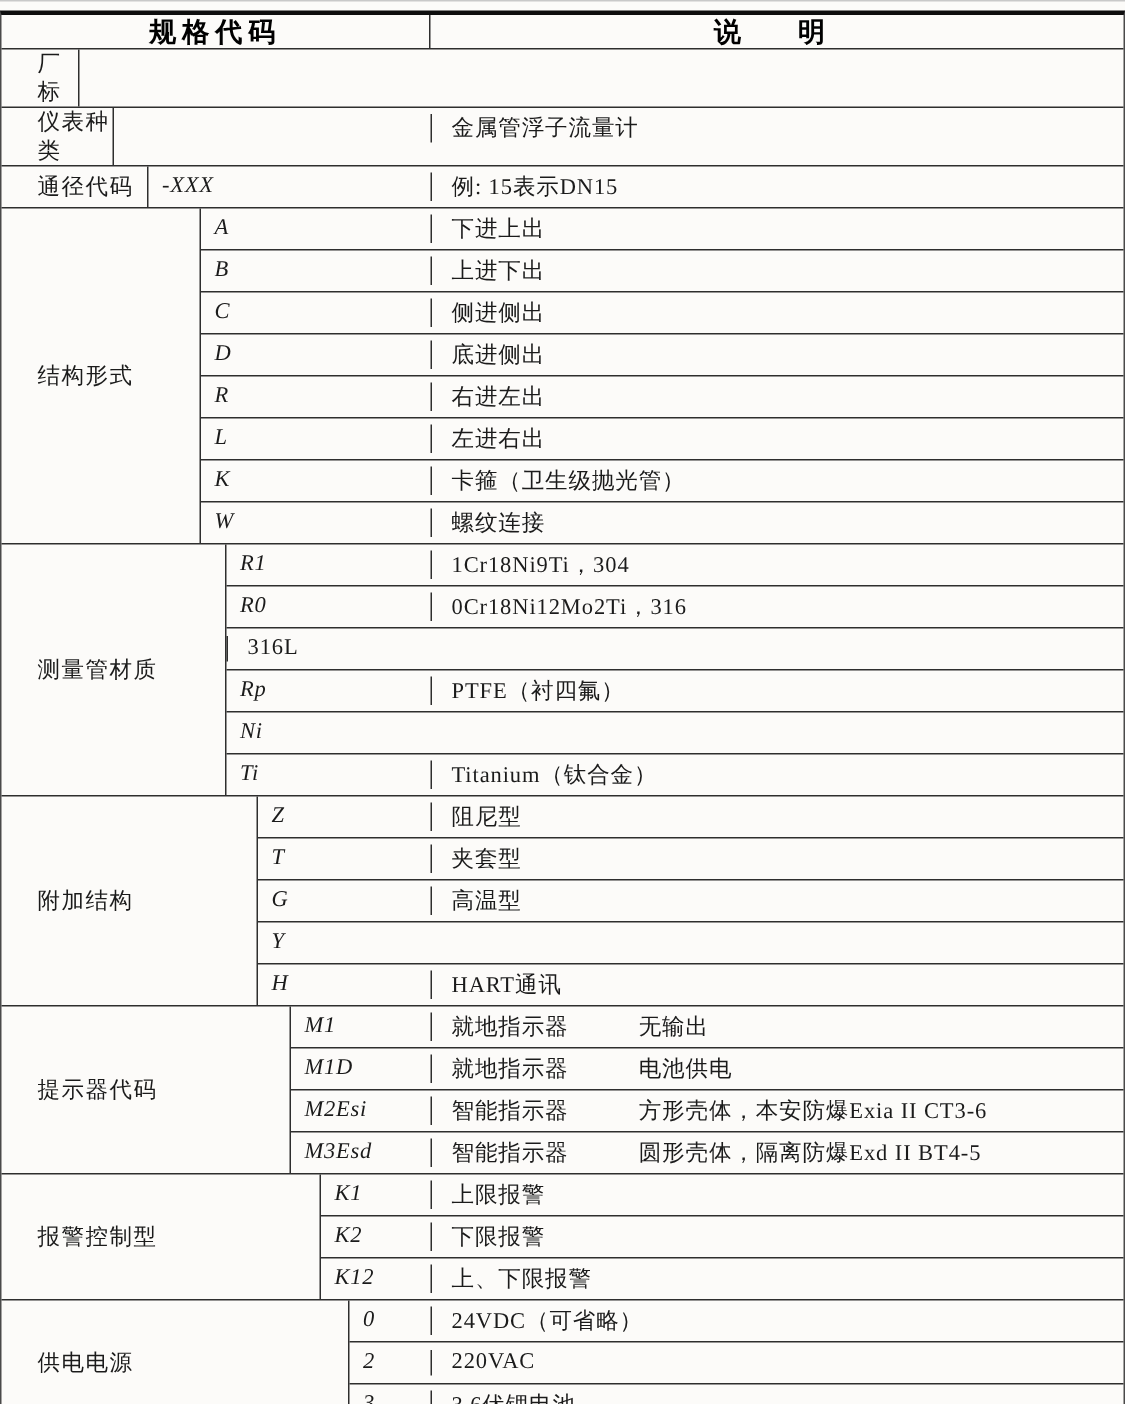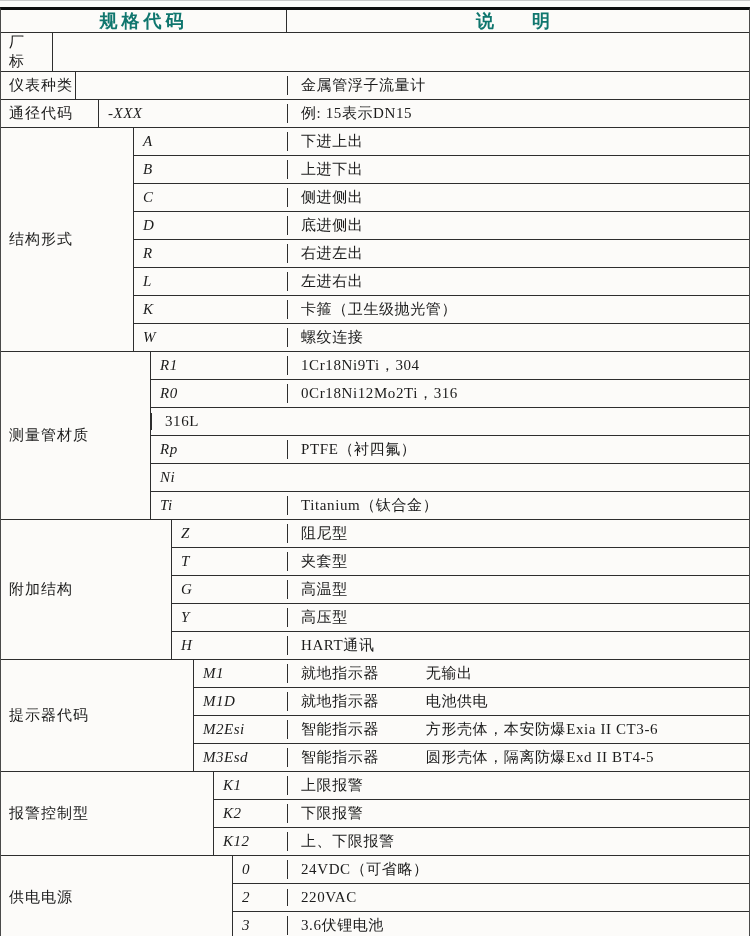--- a/index.html
+++ b/index.html
@@ -41,42 +41,42 @@
     height: 22px;
     align-items: stretch;
   }
   .th {
     display: flex;
     align-items: center;
     justify-content: center;
     font-weight: bold;
     font-size: 18px;
     letter-spacing: 4px;
-    color: #0f766e;
+    color: #000000;
   }
   .th-code {
     width: 286px;
     box-sizing: border-box;
     border-right: 1px solid #2e2e2e;
   }
   .th-desc { flex: 1; letter-spacing: 10px; }
 
   
   .section {
     display: flex;
     align-items: stretch;
     border-top: 1px solid #2e2e2e;
   }
   .sec-label {
     width: var(--stair);
     box-sizing: border-box;
     border-right: 1px solid #2e2e2e;
     display: flex;
     align-items: center;
-    padding-left: 8px;
+    padding-left: 24px;
     font-size: 15px;
     letter-spacing: 1px;
     flex-shrink: 0;
   }
   .sec-rows { flex: 1; display: block; }
   .row {
     display: flex;
     align-items: center;
     height: 27px;
   }
@@ -223,21 +223,20 @@
         <div class="row">
           <div class="code-cell">T</div>
           <div class="desc-cell">夹套型</div>
         </div>
         <div class="row">
           <div class="code-cell">G</div>
           <div class="desc-cell">高温型</div>
         </div>
         <div class="row">
           <div class="code-cell">Y</div>
-          <div class="desc-cell">高压型</div>
         </div>
         <div class="row">
           <div class="code-cell">H</div>
           <div class="desc-cell">HART通讯</div>
         </div>
       </div>
     </div>
 
     <div class="section" style="--stair:193px">
       <div class="sec-label">提示器代码</div>

